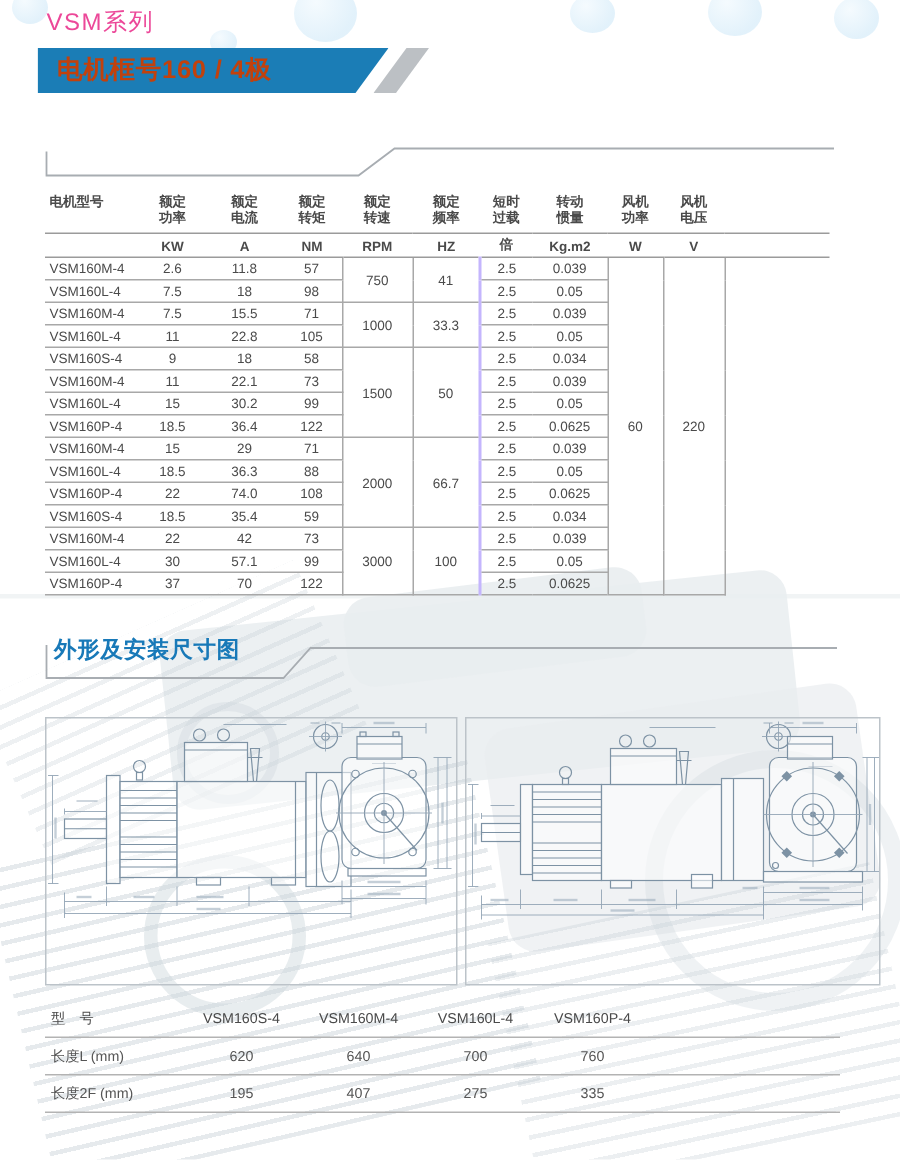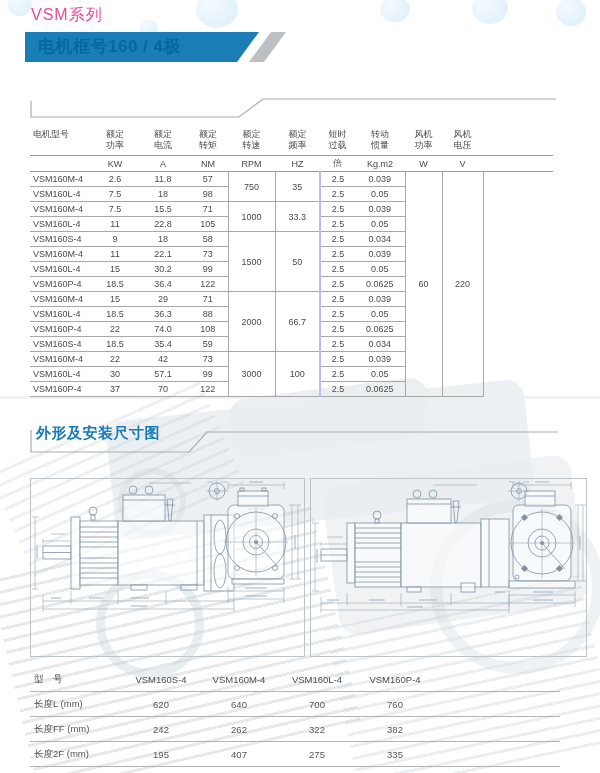--- a/index.html
+++ b/index.html
@@ -16,28 +16,28 @@
   .wm-blob{position:absolute;background:#e9edf0;border-radius:18px;opacity:.85;}
   .wm-fins{position:absolute;background:repeating-linear-gradient(0deg, rgba(186,197,205,.45) 0 3px, rgba(255,255,255,0) 3px 12px);opacity:.8;}
   .wm-circle{position:absolute;border-radius:50%;border:9px solid rgba(205,214,220,.45);}
   
   .series-title{position:absolute;left:31px;top:5px;font-size:16px;letter-spacing:1px;color:#ec4899;z-index:2;}
   .banner{position:absolute;left:25px;top:32px;width:280px;height:30px;z-index:2;}
   .banner .blue{position:absolute;inset:0;background:#1b7db6;
     clip-path:polygon(0 0,234px 0,212px 30px,0 30px);}
   .banner .stripe{position:absolute;inset:0;background:#bcc0c4;
     clip-path:polygon(246px 0,261px 0,239px 30px,224px 30px);}
-  .banner .txt{position:absolute;left:13px;top:0;line-height:30px;font-size:17px;font-weight:bold;color:#0369a1;letter-spacing:.5px;}
+  .banner .txt{position:absolute;left:13px;top:0;line-height:30px;font-size:17px;font-weight:bold;color:#c2410c;letter-spacing:.5px;}
   
   .section{position:absolute;z-index:2;width:540px;height:40px;}
   .section svg{position:absolute;left:0;top:0;}
   .sec-title{position:absolute;left:11px;top:2px;font-size:15px;font-weight:600;color:#1879b8;letter-spacing:.5px;}
   
   .spec-table{position:absolute;left:30px;top:127px;z-index:2;border-collapse:collapse;table-layout:fixed;width:523px;font-size:9px;color:#4a4a4a;}
-  .spec-table th{font-weight:normal;font-size:9px;color:#4a4a4a;padding:0;}
+  .spec-table th{font-weight:bold;font-size:9px;color:#4a4a4a;padding:0;}
   .spec-table .titles th{border-bottom:1px solid #9b9b9b;vertical-align:top;white-space:pre-line;line-height:11px;padding:2px 0 4px 0;text-align:center;}
   .spec-table .titles th.h-model{text-align:left;padding-left:3px;}
   .spec-table .units th{border-bottom:1px solid #9b9b9b;height:15px;text-align:center;}
   .spec-table td{height:14px;line-height:14px;text-align:center;padding:0;}
   .c-model{text-align:left !important;padding-left:3px !important;}
   .c-model,.c-num,.c-bei,.c-kgm2{border-bottom:1px solid #a8a8a8;}
   .c-rpm{border-left:1px solid #a8a8a8;border-right:1px solid #a8a8a8;border-bottom:1px solid #a8a8a8;}
   .c-hz{border-right:1px solid #a8a8a8;border-bottom:1px solid #a8a8a8;}
   .c-bei{border-left:2px solid #c4b5fd;}
   .c-kgm2{border-right:1px solid #a8a8a8;}
@@ -146,21 +146,21 @@
       <th></th>
     </tr>
   </thead>
   <tbody id="spec-body">
       <tr>
         <td class="c-model">VSM160M-4</td>
         <td class="c-num">2.6</td>
         <td class="c-num">11.8</td>
         <td class="c-num">57</td>
         <td class="c-rpm" rowspan="2">750</td>
-        <td class="c-hz" rowspan="2">35</td>
+        <td class="c-hz" rowspan="2">41</td>
         <td class="c-bei">2.5</td>
         <td class="c-kgm2">0.039</td>
         <td class="c-fanw" rowspan="15">60</td>
         <td class="c-fanv" rowspan="15">220</td>
         <td class="c-trail" rowspan="15"></td>
       </tr>
       <tr>
         <td class="c-model">VSM160L-4</td>
         <td class="c-num">7.5</td>
         <td class="c-num">18</td>
@@ -532,28 +532,20 @@
   <tbody id="dim-body">
       <tr>
         <td class="d-label">长度L (mm)</td>
         <td class="d-val">620</td>
         <td class="d-val">640</td>
         <td class="d-val">700</td>
         <td class="d-val">760</td>
         <td class="d-trail"></td>
       </tr>
       <tr>
-        <td class="d-label">长度FF (mm)</td>
-        <td class="d-val">242</td>
-        <td class="d-val">262</td>
-        <td class="d-val">322</td>
-        <td class="d-val">382</td>
-        <td class="d-trail"></td>
-      </tr>
-      <tr>
         <td class="d-label">长度2F (mm)</td>
         <td class="d-val">195</td>
         <td class="d-val">407</td>
         <td class="d-val">275</td>
         <td class="d-val">335</td>
         <td class="d-trail"></td>
       </tr>
     </tbody>
 </table>
 

